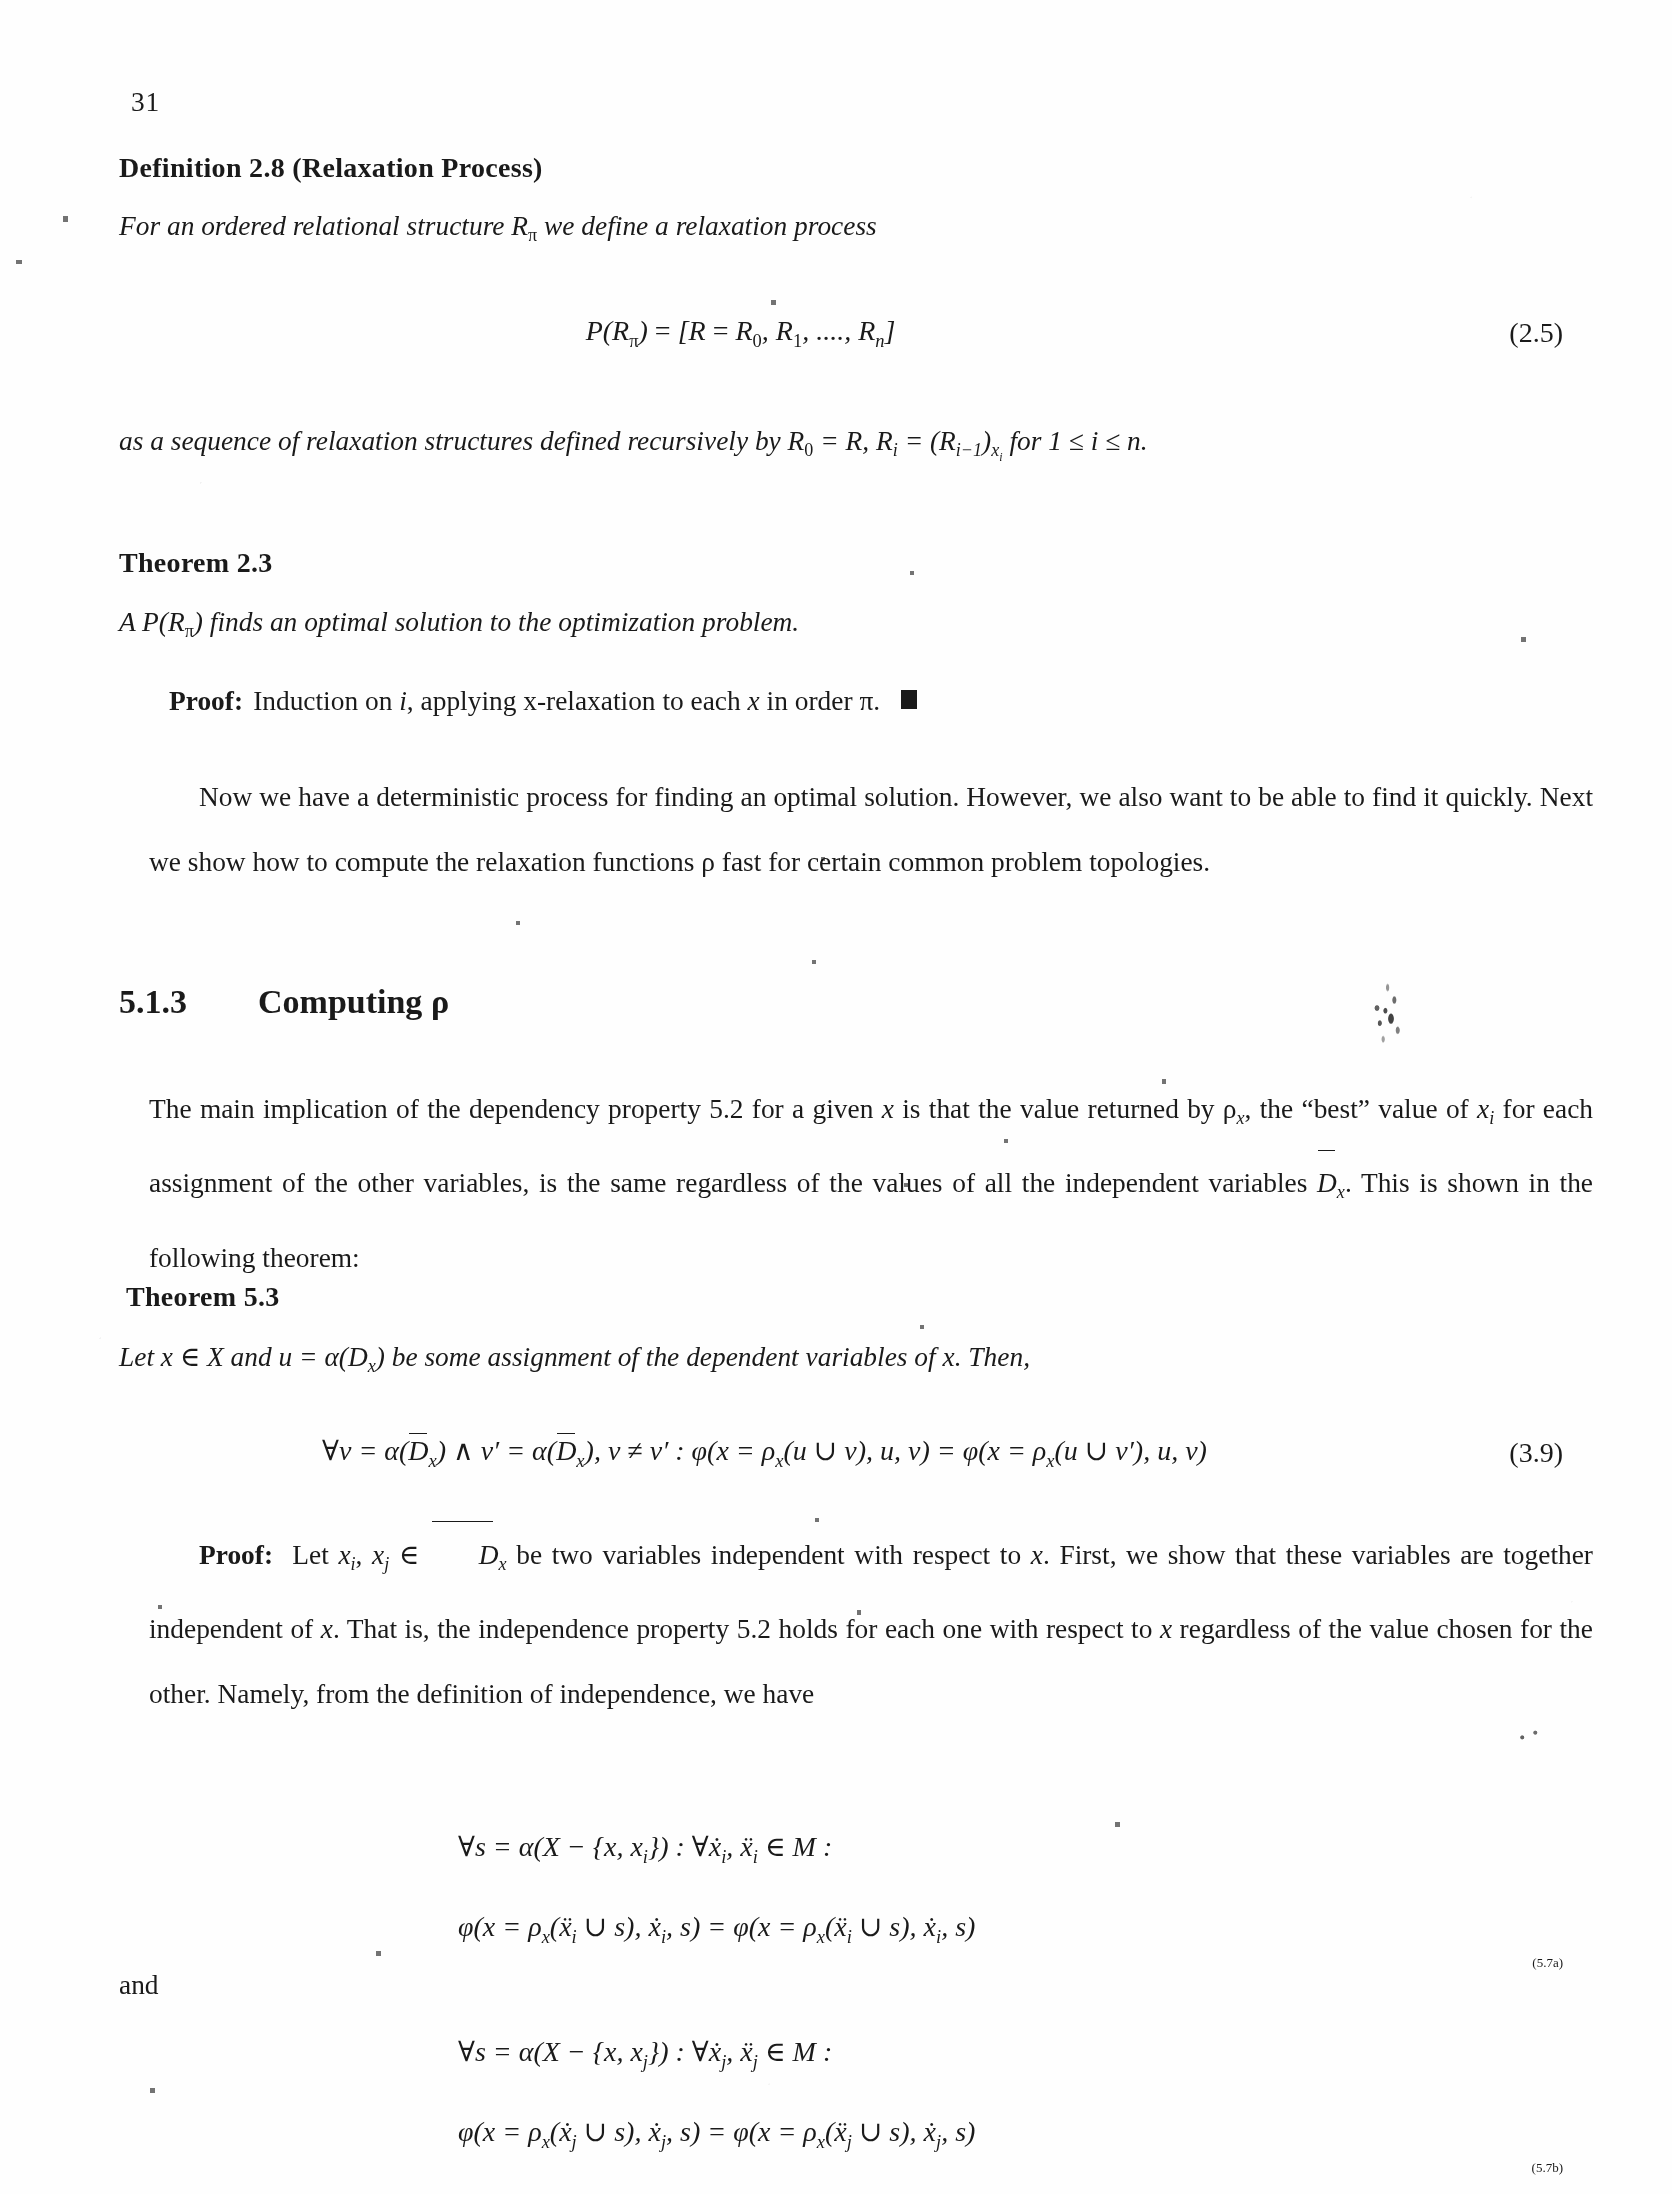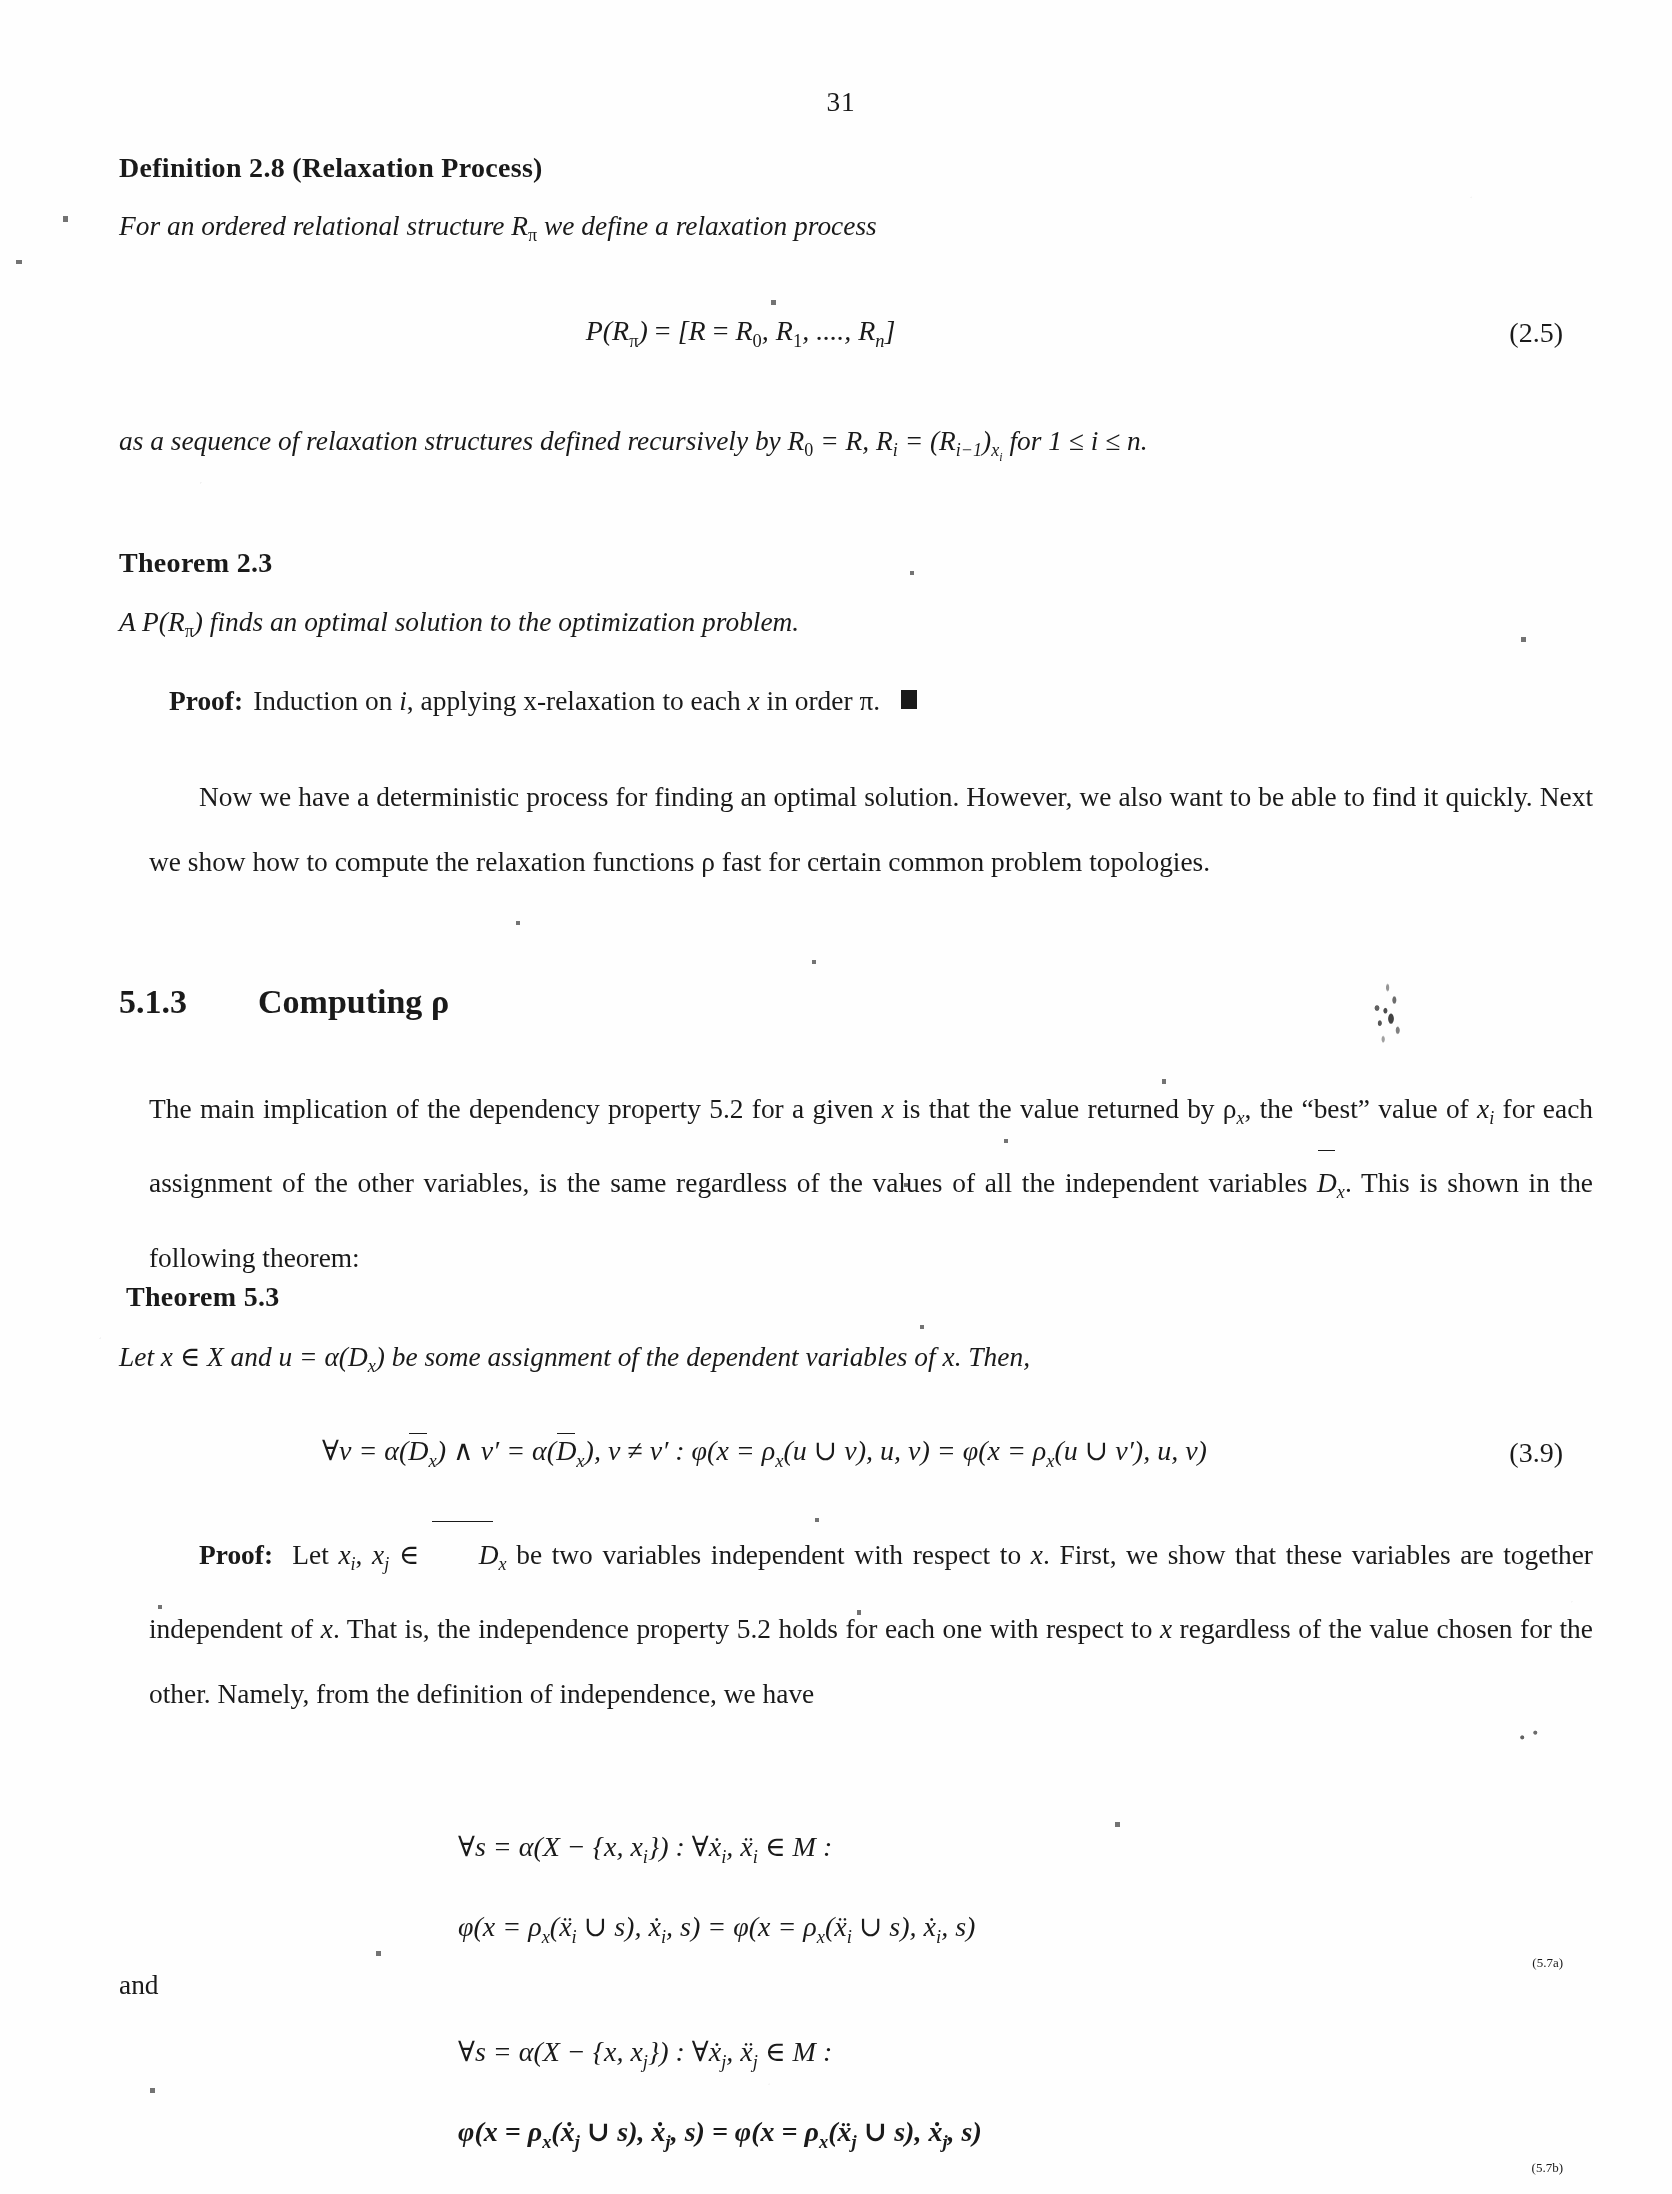--- a/index.html
+++ b/index.html
@@ -34,23 +34,23 @@
   .content {
     position: absolute;
     left: 119px;
     top: 0;
     width: 1444px;
   }
 
   .folio {
     position: absolute;
     top: 87px;
-    left: 0;
+    left: 12px;
     width: 1444px;
-    text-align: center;
+    text-align: left;
     font-size: 27.4px;
     letter-spacing: 0.8px;
   }
 
   .hdr {
     font-weight: bold;
     font-size: 28px;
     letter-spacing: 0.3px;
   }
   .it {
@@ -242,21 +242,21 @@
 
     <div style="position:absolute; top:1970px; left:0; width:1444px;">
       <span class="body-line">and</span>
     </div>
 
     <div class="eq-block" style="position:absolute; top:2017px; left:0; width:1444px;">
       <div class="stack">
         <div style="padding-left:339px;">
           ∀<span class="math">s</span> = <span class="math">α</span>(<span class="math">X</span> − {<span class="math">x</span>, <span class="math">x</span><sub class="mi">j</sub>}) : ∀<span class="math">ẋ</span><sub class="mi">j</sub>, <span class="math">ẍ</span><sub class="mi">j</sub> ∈ <span class="math">M</span> :
         </div>
-        <div style="padding-left:339px;font-weight:bold;">
+        <div style="padding-left:339px;">
           <span class="math">φ</span>(<span class="math">x</span> = <span class="math">ρ</span><sub class="mi">x</sub>(<span class="math">ẋ</span><sub class="mi">j</sub> ∪ <span class="math">s</span>), <span class="math">ẋ</span><sub class="mi">j</sub>, <span class="math">s</span>) = <span class="math">φ</span>(<span class="math">x</span> = <span class="math">ρ</span><sub class="mi">x</sub>(<span class="math">ẍ</span><sub class="mi">j</sub> ∪ <span class="math">s</span>), <span class="math">ẋ</span><sub class="mi">j</sub>, <span class="math">s</span>)
         </div>
       </div>
       <div class="eq-tag">(5.7b)</div>
     </div>
 
   </div>
 
   <div class="smudge sm-a"></div>
   <div class="smudge sm-b"></div>

